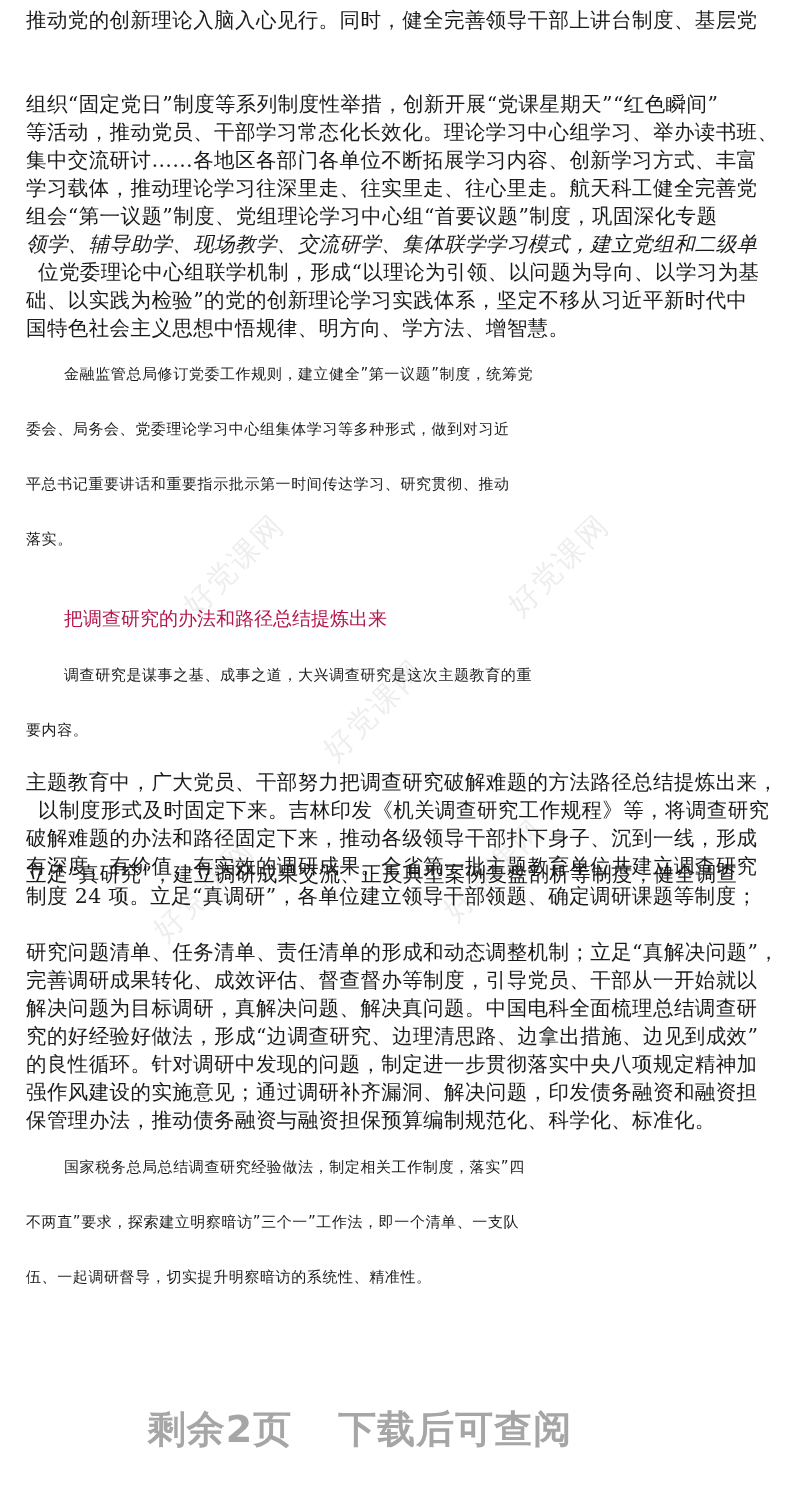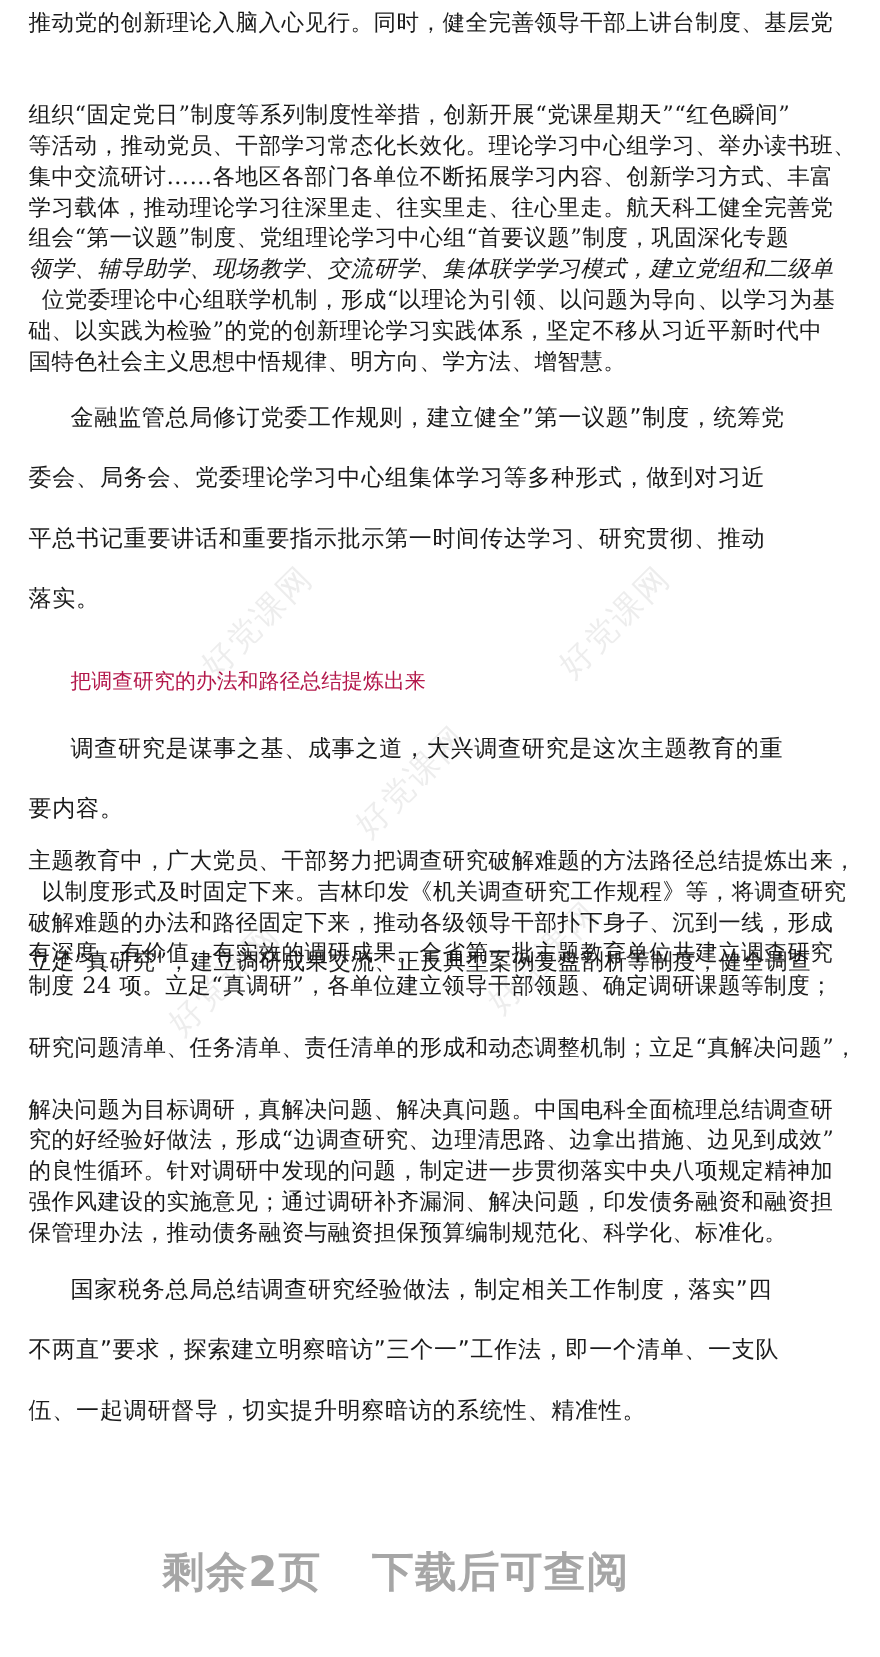--- a/index.html
+++ b/index.html
@@ -8,21 +8,21 @@
   .serif {
     font-family: "DejaVu Serif", "Liberation Serif", serif;
     color: #1a1a1a;
   }
   .sans {
     font-family: "DejaVu Sans", "Liberation Sans", sans-serif;
     color: #1a1a1a;
   }
   .line { position: absolute; left: 26px; width: 760px; white-space: nowrap; }
   .s20 { font-size: 20.5px; letter-spacing: 0.4px; }
-  .b22 { font-size: 21px; letter-spacing: 0.6px; }
+  .b22 { font-size: 15px; letter-spacing: 0.6px; }
   .indent { left: 64px; width: 720px; }
   .heading { color: #b3174a; font-size: 19px; }
   .watermark {
     position: absolute; font-family: "DejaVu Sans", sans-serif;
     font-size: 30px; color: rgba(0,0,0,0.07); transform: rotate(-45deg);
     letter-spacing: 2px; white-space: nowrap; pointer-events: none;
   }
   .footer-cta {
     position: absolute; left: 0; top: 1404px; width: 720px; text-align: center;
     font-family: "DejaVu Sans", sans-serif; font-weight: bold;
@@ -64,20 +64,21 @@
   <div class="line sans b22 indent" style="top:666px;">调查研究是谋事之基、成事之道，大兴调查研究是这次主题教育的重</div>
   <div class="line sans b22" style="top:721px;">要内容。</div>
 
   <div class="line serif s20" style="top:768px;">主题教育中，广大党员、干部努力把调查研究破解难题的方法路径总结提炼出来，</div>
   <div class="line serif s20" style="top:796px;margin-left:12px;">以制度形式及时固定下来。吉林印发《机关调查研究工作规程》等，将调查研究</div>
   <div class="line serif s20" style="top:824px;">破解难题的办法和路径固定下来，推动各级领导干部扑下身子、沉到一线，形成</div>
   <div class="line serif s20" style="top:852px;">有深度、有价值、有实效的调研成果。全省第一批主题教育单位共建立调查研究</div>
   <div class="line serif s20" style="top:882px;">制度 24 项。立足“真调研”，各单位建立领导干部领题、确定调研课题等制度；</div>
   <div class="line serif s20" style="top:860px;">立足“真研究”，建立调研成果交流、正反典型案例复盘剖析等制度，健全调查</div>
   <div class="line serif s20" style="top:938px;">研究问题清单、任务清单、责任清单的形成和动态调整机制；立足“真解决问题”，</div>
+  <div class="line serif s20" style="top:966px;">完善调研成果转化、成效评估、督查督办等制度，引导党员、干部从一开始就以</div>
   <div class="line serif s20" style="top:994px;">解决问题为目标调研，真解决问题、解决真问题。中国电科全面梳理总结调查研</div>
   <div class="line serif s20" style="top:1022px;">究的好经验好做法，形成“边调查研究、边理清思路、边拿出措施、边见到成效”</div>
   <div class="line serif s20" style="top:1050px;">的良性循环。针对调研中发现的问题，制定进一步贯彻落实中央八项规定精神加</div>
   <div class="line serif s20" style="top:1078px;">强作风建设的实施意见；通过调研补齐漏洞、解决问题，印发债务融资和融资担</div>
   <div class="line serif s20" style="top:1106px;">保管理办法，推动债务融资与融资担保预算编制规范化、科学化、标准化。</div>
 
   <div class="line sans b22 indent" style="top:1158px;">国家税务总局总结调查研究经验做法，制定相关工作制度，落实”四</div>
   <div class="line sans b22" style="top:1213px;">不两直”要求，探索建立明察暗访”三个一”工作法，即一个清单、一支队</div>
   <div class="line sans b22" style="top:1268px;">伍、一起调研督导，切实提升明察暗访的系统性、精准性。</div>
 

